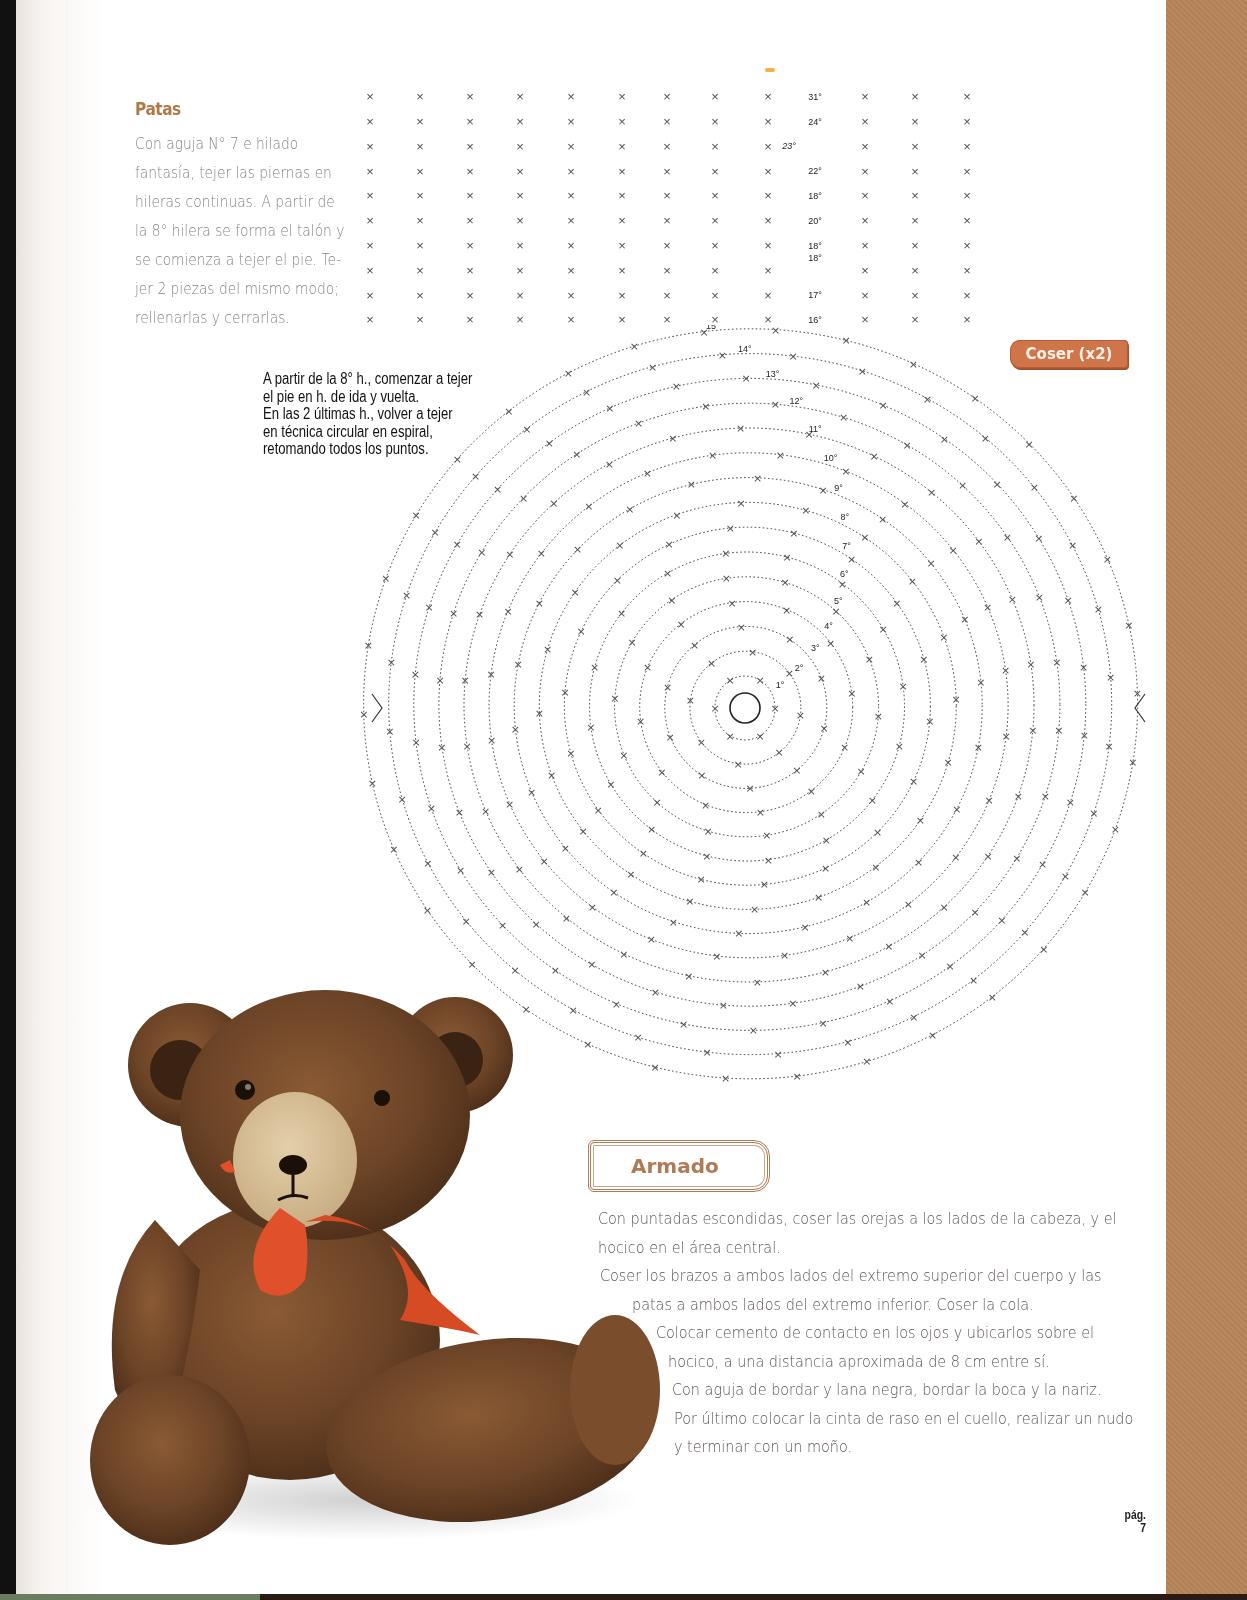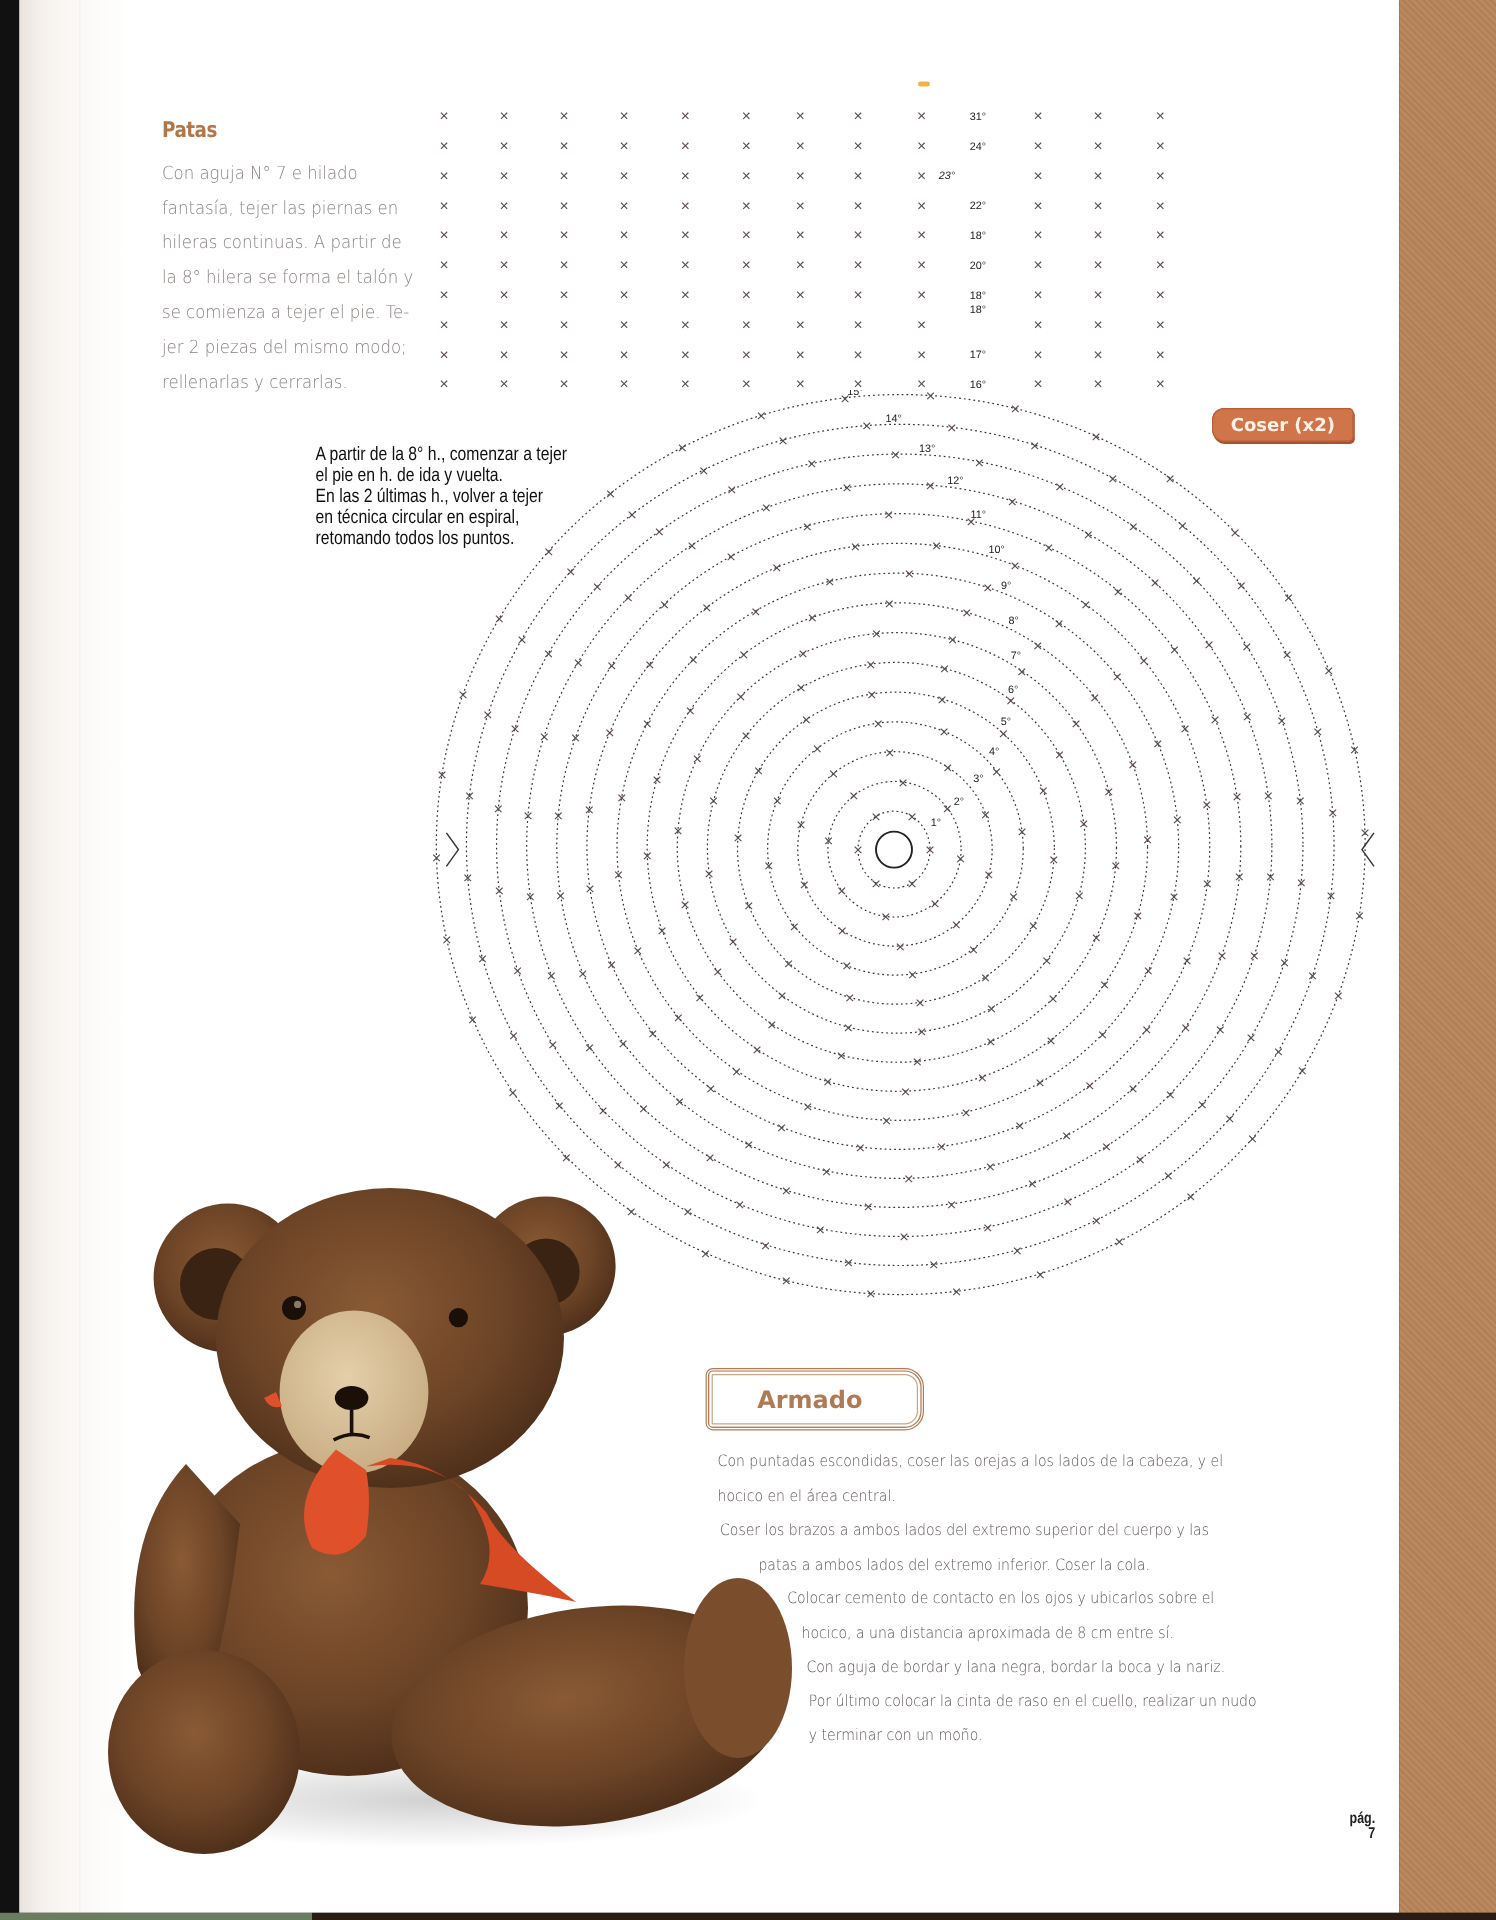--- a/index.html
+++ b/index.html
@@ -79,21 +79,21 @@
       position: absolute; left: 588px; top: 1140px; width: 182px; height: 52px;
       border: 3px double #b07a54; border-radius: 6px 16px 16px 6px;
       box-shadow: inset 0 0 0 2px #fff, inset 0 0 0 3px #c9a487;
       display: flex; align-items: center; padding-left: 40px; box-sizing: border-box;
     }
     .armado-title {
       font-family: "DejaVu Sans", sans-serif; font-weight: bold; font-size: 20px; color: #b07a54;
     }
     .armado-text {
       position: absolute; left: 598px; top: 1205px;
-      font-family: "DejaVu Sans", sans-serif; font-size: 13px; line-height: 28.5px; color: #5e5654; font-weight: 300;
+      font-family: "DejaVu Sans", sans-serif; font-size: 16px; line-height: 28.5px; color: #5e5654; font-weight: 300;
     }
     .armado-text span { display: block; white-space: nowrap; transform: scaleX(0.9); transform-origin: left; }
 
     .page-num {
       position: absolute; left: 1112px; top: 1508px; width: 34px; text-align: right;
       font-family: "Liberation Sans", sans-serif; font-weight: bold; font-size: 13px; line-height: 13px; color: #222;
       transform: scaleX(0.8); transform-origin: right;
     }
   </style>
 </head>

